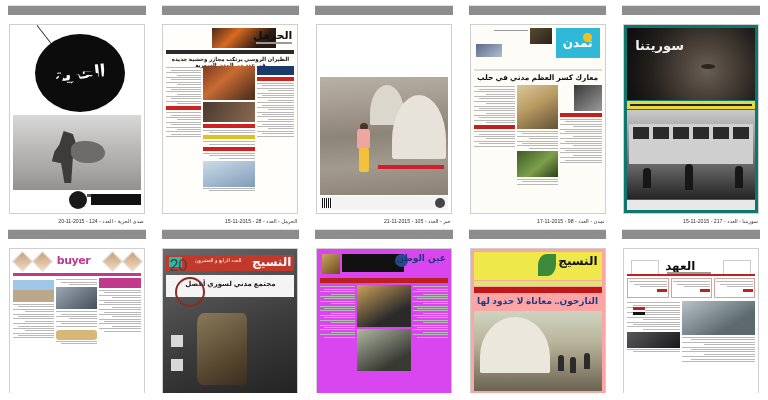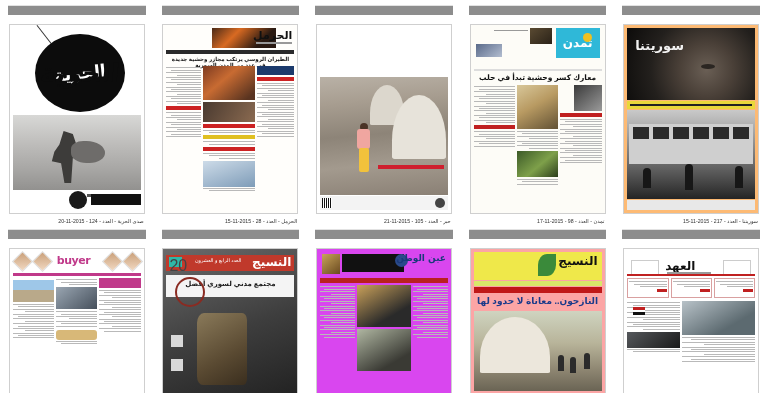--- a/index.html
+++ b/index.html
@@ -146,21 +146,21 @@
   .p4 .strip{position:absolute;left:3px;right:3px;top:44px;height:2px;background:#ddd;}
   .p4 .hl{position:absolute;left:3px;right:3px;top:48px;font-size:7.5px;font-weight:bold;
     direction:rtl;text-align:center;color:#111;}
   .p4 .body{position:absolute;left:3px;right:3px;top:60px;bottom:3px;display:flex;gap:2px;direction:rtl;}
   .p4 .bigimg{width:100%;height:44px;background:linear-gradient(150deg,#d8c79a,#b89a62 45%,#6a5838 95%);margin-bottom:2px;}
   .p4 .greenimg{width:100%;height:26px;background:linear-gradient(140deg,#3c5a28,#7ea04a 55%,#2c3e1c);margin:2px 0;}
   .p4 .portrait{width:28px;height:26px;background:linear-gradient(140deg,#3a3a3a,#9a9a9a);margin-bottom:2px;}
   .p4 .redhl{width:100%;height:4px;background:#c02020;margin:2px 0;}
 
   
-  .p5{background:#fdba74;}
+  .p5{background:#0f766e;}
   .p5 .face{position:absolute;left:3px;right:3px;top:3px;height:72px;
     background:radial-gradient(circle at 62% 58%,#6a5f55 0%,#4a4038 30%,#23201d 62%,#0c0b0a 100%);}
   .p5 .eye{position:absolute;left:74px;top:36px;width:14px;height:5px;background:#2b2622;border-radius:50%;}
   .p5 .title{position:absolute;left:8px;top:10px;font-size:13px;font-weight:bold;color:#f2f2f2;
     direction:rtl;font-family:"DejaVu Sans",sans-serif;}
   .p5 .yellow{position:absolute;left:3px;right:3px;top:76px;height:8px;background:#e9d83a;}
   .p5 .yellow:after{content:"";position:absolute;left:3px;right:3px;top:3px;height:2px;background:#222;}
   .p5 .bw{position:absolute;left:3px;right:3px;top:85px;bottom:14px;
     background:linear-gradient(180deg,#c9c9c9 0%,#9f9f9f 28%,#6e6e6e 58%,#3a3a3a 88%,#242424 100%);}
   .p5 .bus{position:absolute;left:2px;right:2px;top:14px;height:40px;background:#cfcfcf;}
@@ -418,21 +418,21 @@
       <div class="thumb">
         <div class="paper p4">
           <div class="top">
             <div class="cyan"></div>
             <div class="pbox"></div>
             <div class="pbox2"></div>
             <div class="dot"></div>
             <div class="tln"></div>
           </div>
           <div class="strip"></div>
-          <div class="hl">معارك كسر وحشية تبدأ في حلب</div>
+          <div class="hl">معارك كسر العظم مدني في حلب</div>
           <div class="body">
             <div class="col">
               <div class="portrait"></div>
               <div class="redhl"></div>
               <div class="ln"></div>
                 <div class="ln m"></div>
                 <div class="ln"></div>
                 <div class="ln s"></div>
               <div class="ln"></div>
                 <div class="ln m"></div>

